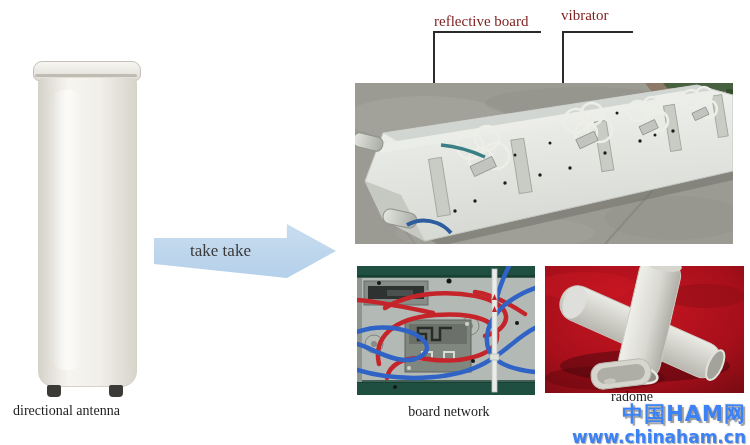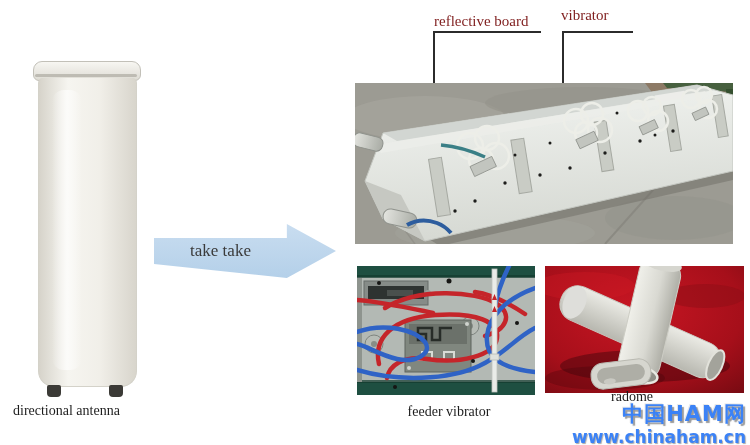--- a/index.html
+++ b/index.html
@@ -264,21 +264,21 @@
         <ellipse cx="104" cy="109" rx="14" ry="5" fill="#6c6c64"></ellipse>
       </g>
       <g transform="rotate(-7 76 108)">
         <rect x="46" y="95" width="60" height="26" rx="12" fill="#d6d6cf" stroke="#b9b9b1" stroke-width="1"></rect>
         <rect x="52" y="100" width="48" height="16" rx="8" fill="#aeaea6"></rect>
         <ellipse cx="64" cy="114" rx="6" ry="3" fill="#c9c9c2"></ellipse>
       </g>
     </svg>
   </div>
 
-  <div class="abs cap-label lbl-feeder">feeder vibrator</div>
+  <div class="abs cap-label lbl-feeder">board network</div>
   <div class="abs cap-label lbl-radome">radome</div>
 
   <div class="abs watermark">
     <div class="wm-title">中国HAM网</div>
     <div class="wm-url">www.chinaham.cn</div>
   </div>
 
 </div>
 
 </body></html>

